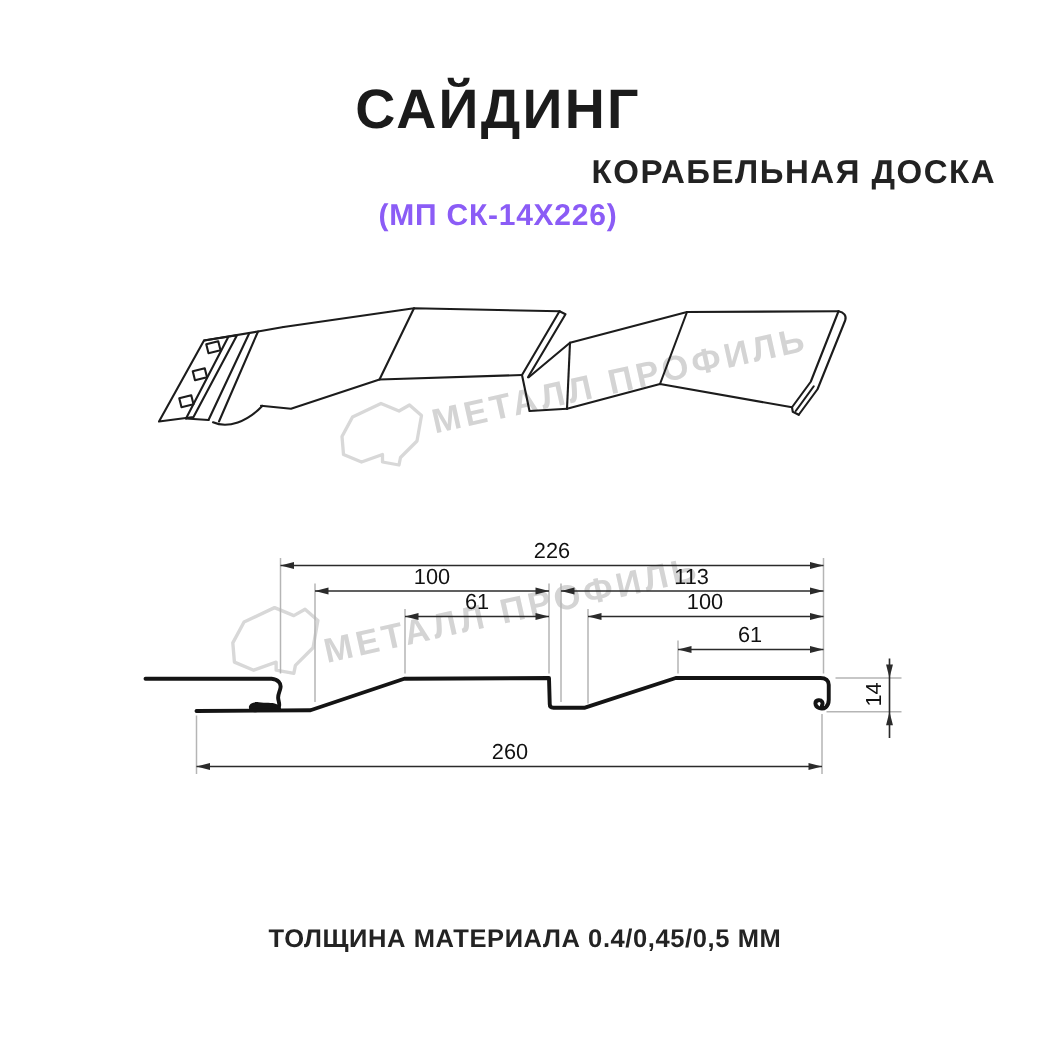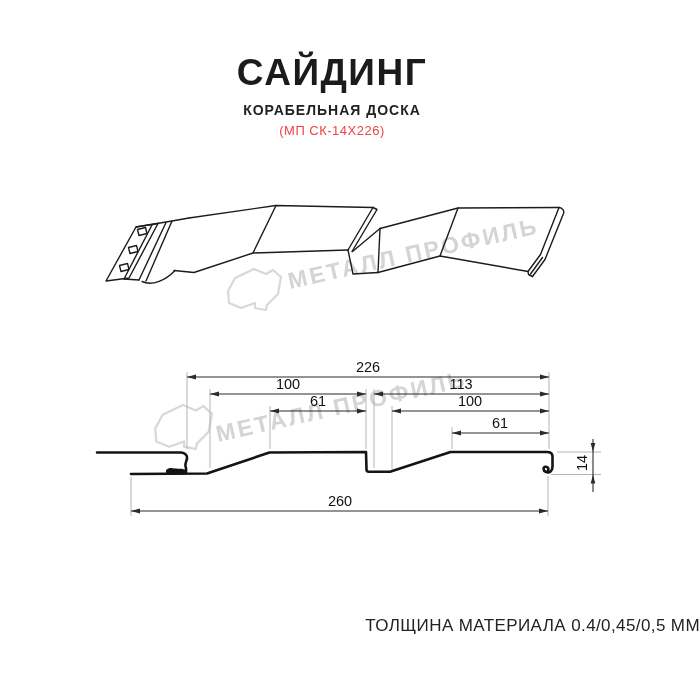--- a/index.html
+++ b/index.html
@@ -2,24 +2,24 @@
 <html><head>
 <meta charset="utf-8">
 <style>
   html,body{margin:0;padding:0;}
   body{
     width:700px;height:700px;background:#ffffff;position:relative;overflow:hidden;
     font-family:"Liberation Sans", sans-serif;color:#1e1e1e;
   }
   .title-block{position:absolute;top:54px;left:0;width:664px;text-align:center;}
   .title-main{font-size:37px;font-weight:bold;letter-spacing:1.5px;line-height:1;color:#1b1b1b;}
-  .title-sub{font-size:14px;font-weight:bold;letter-spacing:1px;margin-top:11px;color:#222;}
-  .title-sku{font-size:13px;font-weight:normal;letter-spacing:.5px;margin-top:5px;color:#ef4444;}
-  .footer-block{position:absolute;top:616px;left:0;width:700px;text-align:right;
-    font-size:17px;font-weight:normal;letter-spacing:.4px;color:#232323;}
+  .title-sub{font-size:22px;font-weight:bold;letter-spacing:1px;margin-top:11px;color:#222;text-align:right;}
+  .title-sku{font-size:20px;font-weight:bold;letter-spacing:.5px;margin-top:5px;color:#8b5cf6;}
+  .footer-block{position:absolute;top:616px;left:0;width:700px;text-align:center;
+    font-size:17px;font-weight:bold;letter-spacing:.4px;color:#232323;}
   svg.canvas{position:absolute;left:0;top:0;}
   .wm-text{font-size:23px;font-weight:bold;letter-spacing:2.5px;fill:#d4d4d4;}
   .dim-label{font-size:14.5px;fill:#111;}
   .prof{stroke:#141414;stroke-width:2.6;fill:none;stroke-linejoin:round;stroke-linecap:round;}
   .line3d{stroke:#1c1c1c;stroke-width:1.4;fill:none;stroke-linejoin:round;stroke-linecap:round;}
   .dim{stroke:#2b2b2b;stroke-width:1.1;fill:none;}
   .ext{stroke:#b5b5b5;stroke-width:1;fill:none;}
   .arr{fill:#2b2b2b;stroke:none;}
 </style>
 </head>

